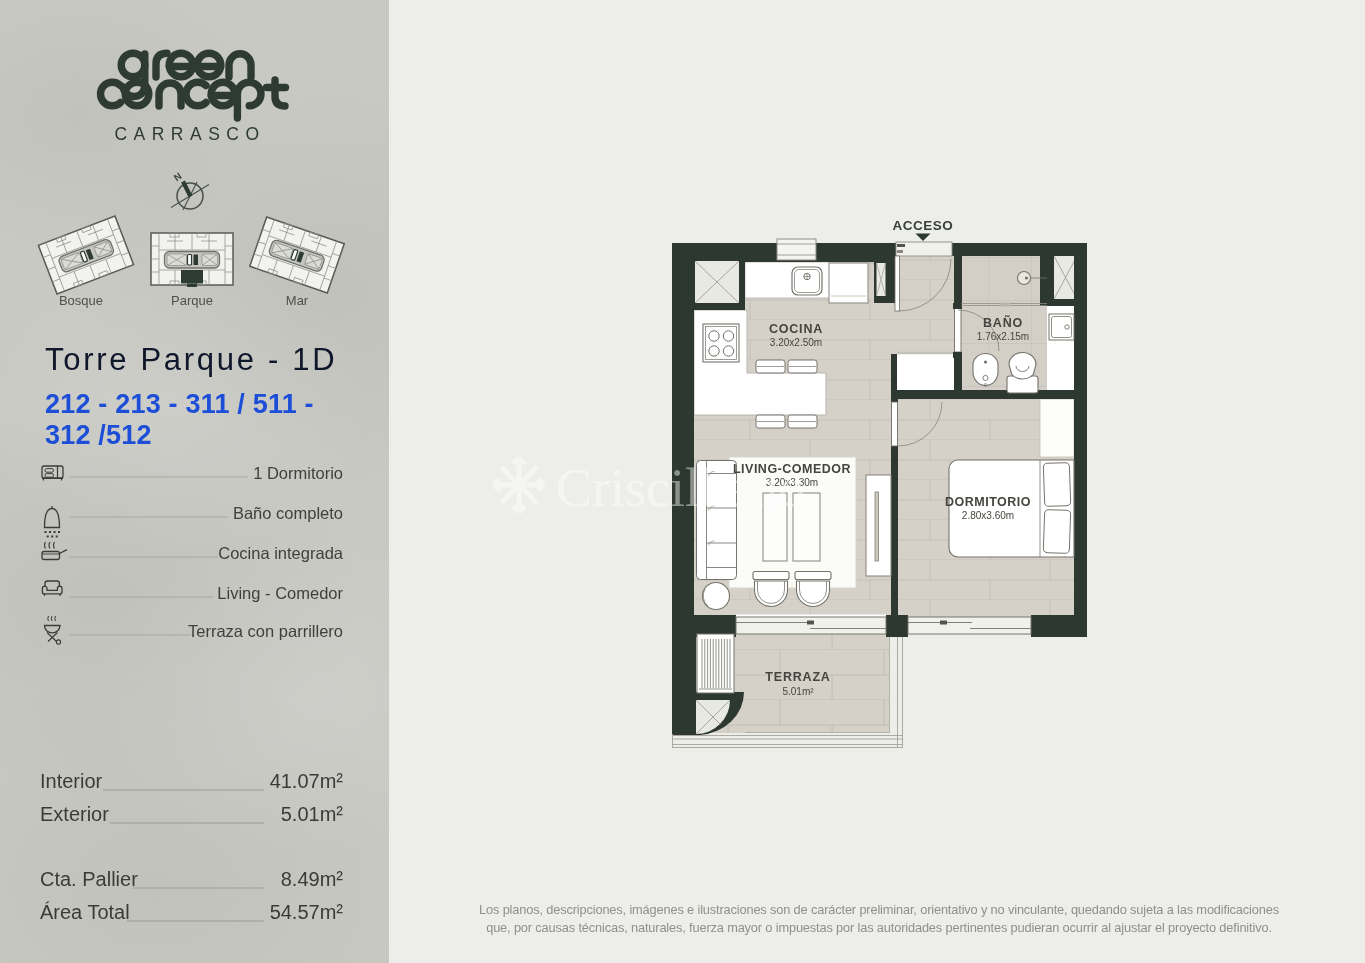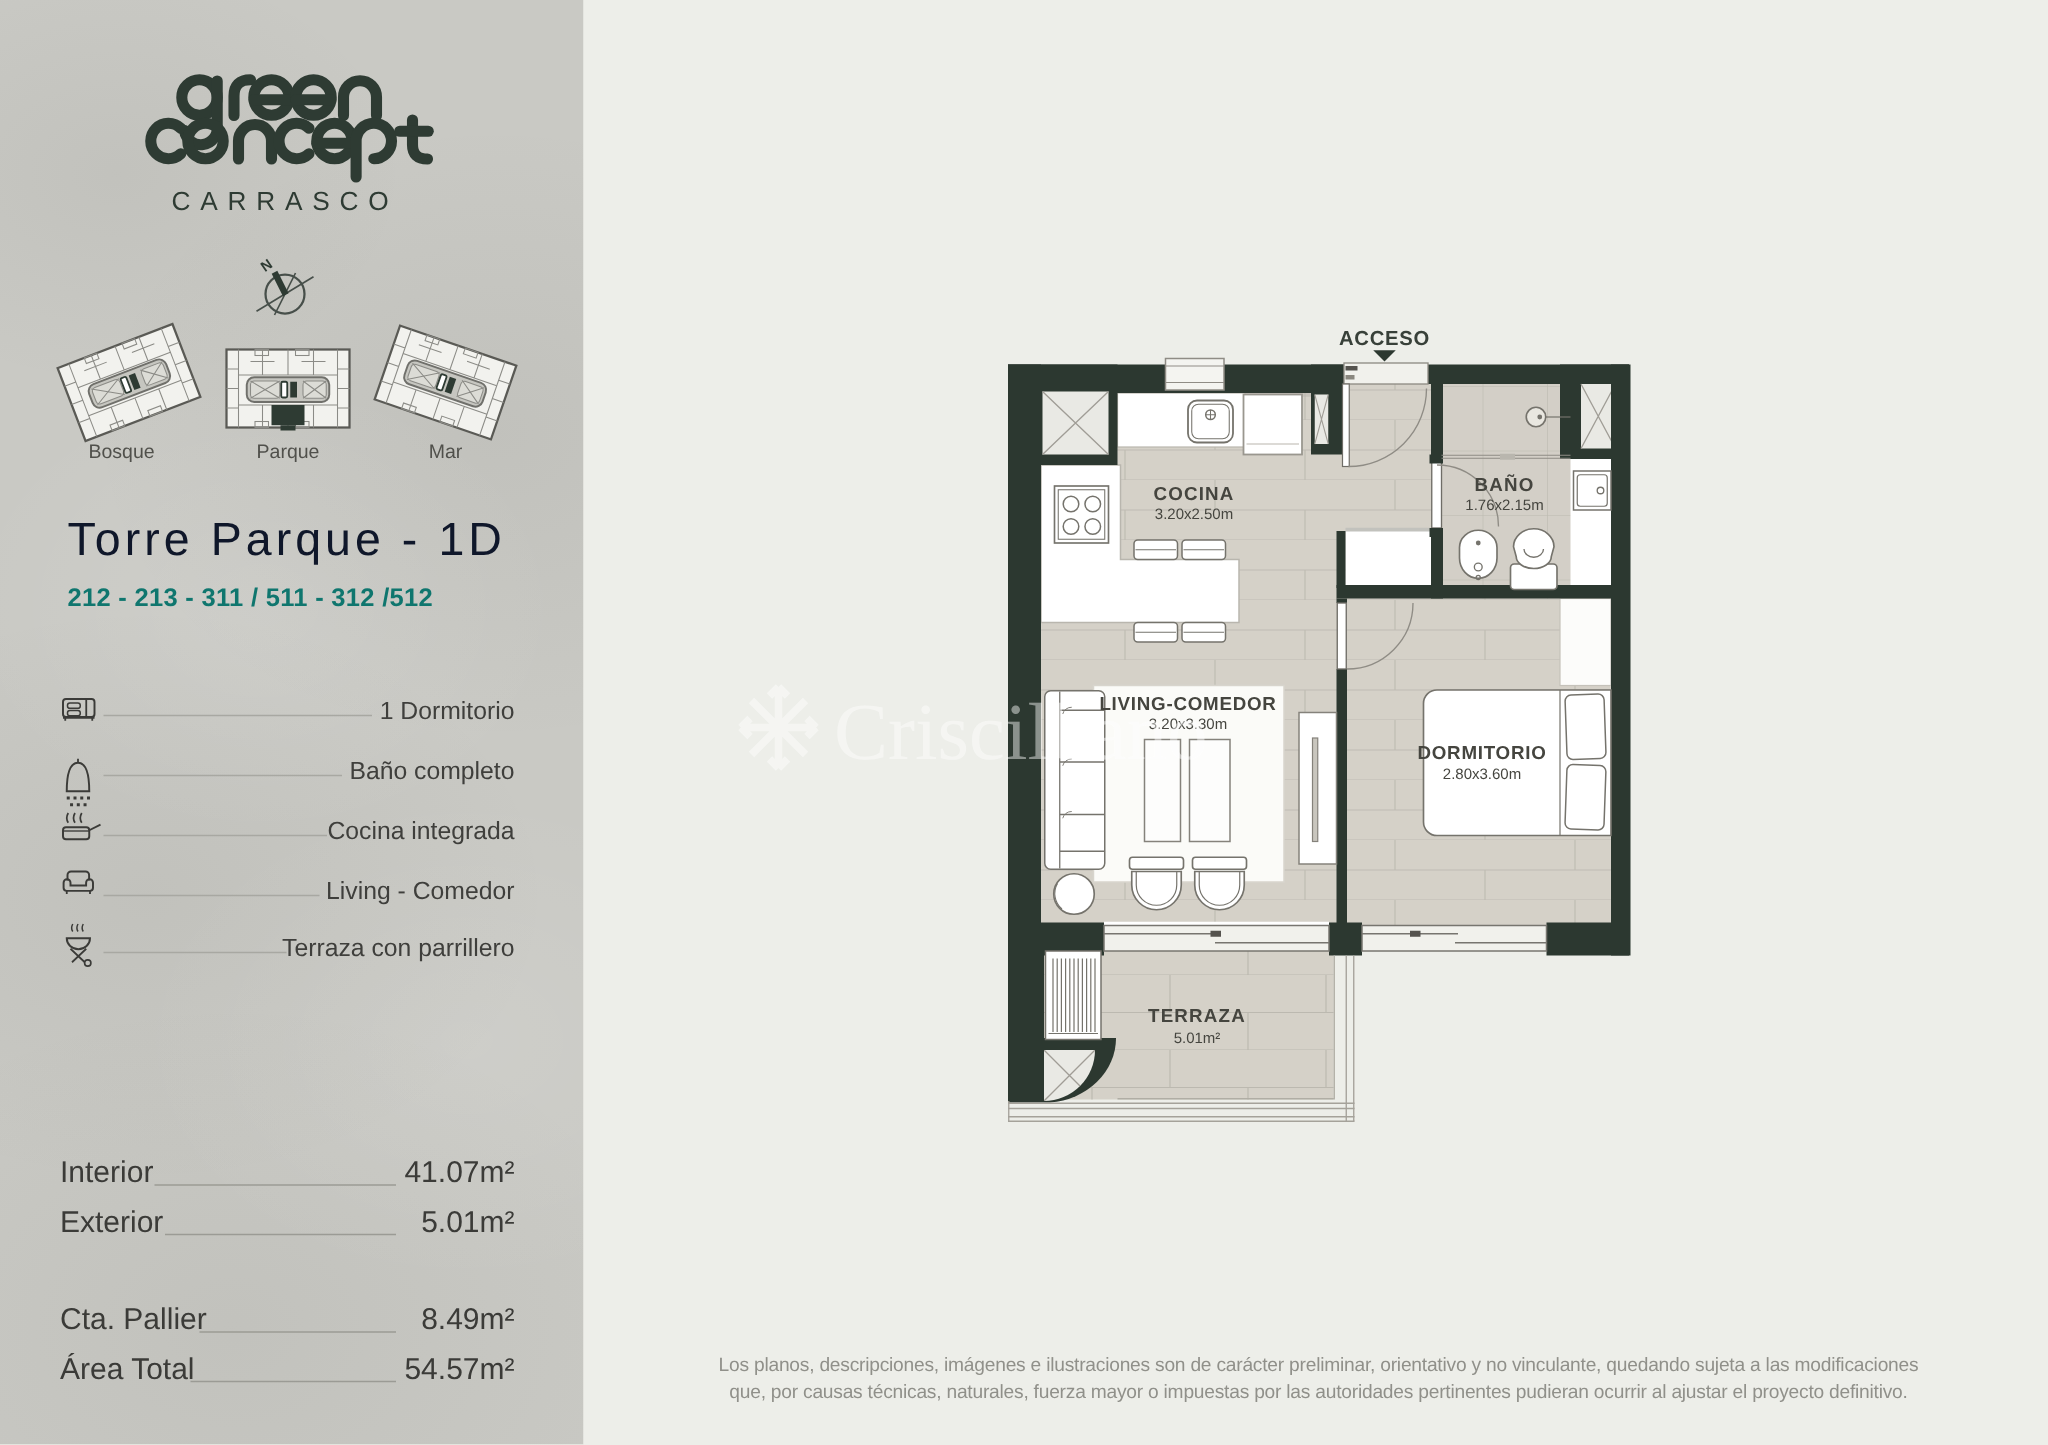--- a/index.html
+++ b/index.html
@@ -98,21 +98,21 @@
 
   <text x="81" y="305" font-size="13" fill="#50504b" text-anchor="middle">Bosque</text>
 
   <text x="192" y="305" font-size="13" fill="#50504b" text-anchor="middle">Parque</text>
 
   <text x="297" y="305" font-size="13" fill="#50504b" text-anchor="middle">Mar</text>
 </svg>
 
 <div class="abs" style="left:45px;top:342px;width:330px;font-weight:normal;font-size:31px;color:#0f172a;letter-spacing:2.7px;">Torre Parque - 1D</div>
 
-<div class="abs" style="left:45px;top:389px;width:310px;font-weight:bold;font-size:17px;color:#0f766e;letter-spacing:0.2px;">212 - 213 - 311 / 511 - 312 /512</div>
+<div class="abs" style="left:45px;top:389px;width:310px;font-weight:bold;font-size:27px;color:#1d4ed8;letter-spacing:0.2px;">212 - 213 - 311 / 511 - 312 /512</div>
 
 <svg class="abs" style="left:0;top:0" width="389" height="963" viewBox="0 0 389 963">
   <g stroke="#a8a8a2" stroke-width="1">
     <line x1="69" y1="477" x2="248" y2="477"></line>
     <line x1="69" y1="517" x2="228" y2="517"></line>
     <line x1="69" y1="557" x2="218" y2="557"></line>
     <line x1="69" y1="597" x2="213" y2="597"></line>
     <line x1="69" y1="635" x2="191" y2="635"></line>
   </g>
   <g font-size="16.5" fill="#3f3f3c" text-anchor="end">

